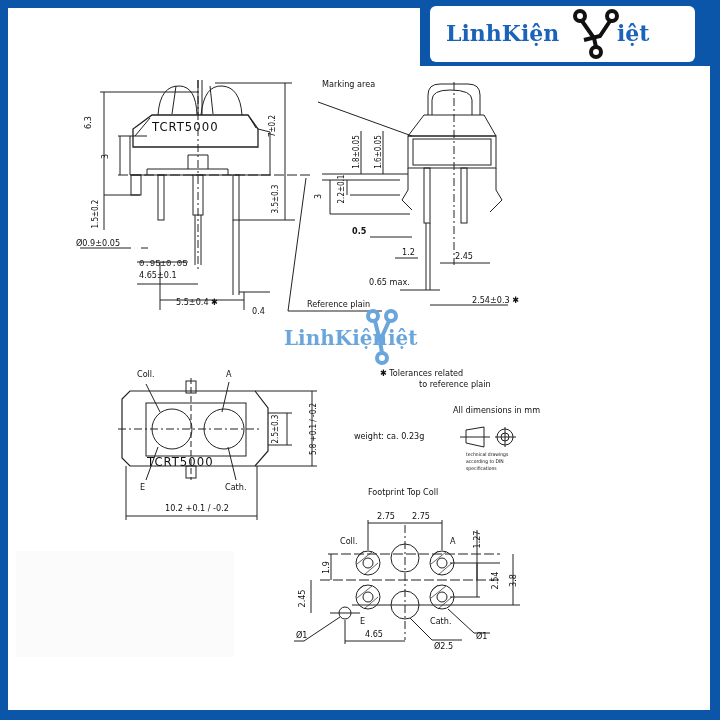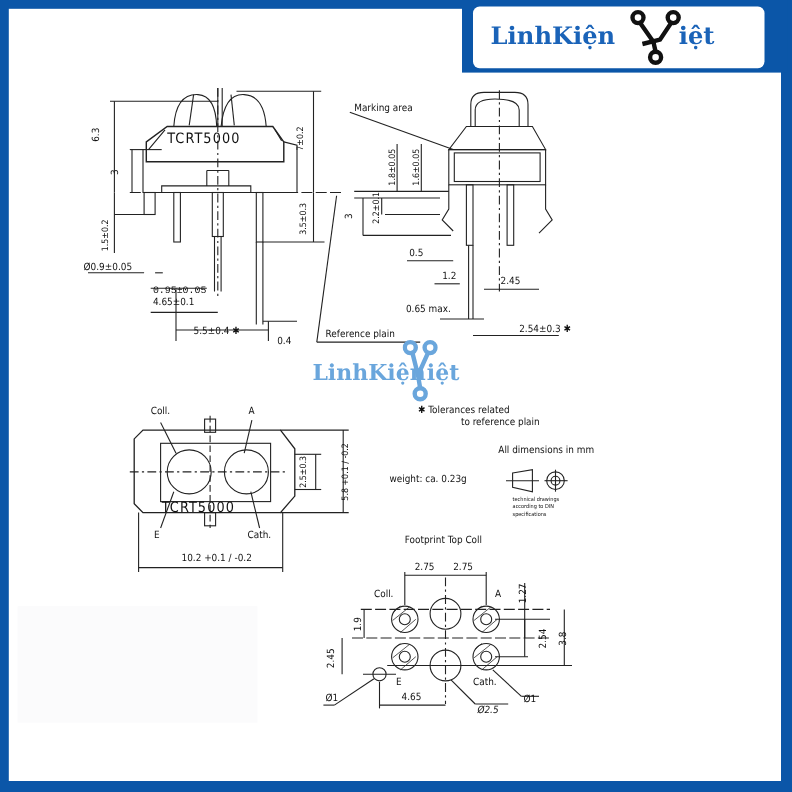--- a/index.html
+++ b/index.html
@@ -203,27 +203,27 @@
 <div class="lbl" style="left:103px;top:152px;transform:rotate(-90deg);">3</div>
 <div class="lbl" style="left:262px;top:122px;transform:rotate(-90deg);font-size:8px;">7±0.2</div>
 <div class="lbl" style="left:82px;top:210px;transform:rotate(-90deg);font-size:8px;">1.5±0.2</div>
 <div class="lbl" style="left:262px;top:195px;transform:rotate(-90deg);font-size:8px;">3.5±0.3</div>
 <div class="lbl" style="left:76px;top:239px;">Ø0.9±0.05</div>
 <div class="lbl" style="left:139px;top:260px;font-family:Liberation Mono, monospace;">0.95±0.05</div>
 <div class="lbl" style="left:139px;top:271px;">4.65±0.1</div>
 <div class="lbl" style="left:176px;top:298px;">5.5±0.4 ✱</div>
 <div class="lbl" style="left:252px;top:287px;margin-top:20px;">0.4</div>
 
-<div class="lbl" style="left:322px;top:95px;">Marking area</div>
-<div class="lbl" style="left:296px;top:300px;">Reference plain</div>
+<div class="lbl" style="left:322px;top:80px;">Marking area</div>
+<div class="lbl" style="left:307px;top:300px;">Reference plain</div>
 <div class="lbl" style="left:340px;top:148px;transform:rotate(-90deg);font-size:8px;">1.8±0.05</div>
 <div class="lbl" style="left:362px;top:148px;transform:rotate(-90deg);font-size:8px;">1.6±0.05</div>
 <div class="lbl" style="left:328px;top:185px;transform:rotate(-90deg);font-size:8px;">2.2±0.1</div>
 <div class="lbl" style="left:316px;top:192px;transform:rotate(-90deg);">3</div>
-<div class="lbl" style="left:372px;top:227px;">0.5</div>
+<div class="lbl" style="left:352px;top:227px;font-weight:bold;">0.5</div>
 <div class="lbl" style="left:402px;top:248px;">1.2</div>
 <div class="lbl" style="left:455px;top:252px;">2.45</div>
 <div class="lbl" style="left:369px;top:278px;">0.65 max.</div>
 <div class="lbl" style="left:472px;top:296px;">2.54±0.3 ✱</div>
 
 <div class="logo-text" style="left:284px;top:326px;font-size:20px;color:#6aa6dc;">LinhKiện</div>
 <div class="logo-text" style="left:388px;top:326px;font-size:20px;color:#6aa6dc;">iệt</div>
 <svg style="position:absolute;left:366px;top:306px;" width="32" height="60">
   <g stroke="#6aa6dc" stroke-width="4" fill="none">
     <circle cx="7" cy="10" r="5"></circle>
@@ -256,14 +256,14 @@
 <div class="lbl" style="left:450px;top:537px;">A</div>
 <div class="lbl" style="left:360px;top:617px;">E</div>
 <div class="lbl" style="left:430px;top:617px;">Cath.</div>
 <div class="lbl" style="left:468px;top:535px;transform:rotate(-90deg);">1.27</div>
 <div class="lbl" style="left:320px;top:563px;transform:rotate(-90deg);">1.9</div>
 <div class="lbl" style="left:486px;top:576px;transform:rotate(-90deg);">2.54</div>
 <div class="lbl" style="left:507px;top:576px;transform:rotate(-90deg);">3.8</div>
 <div class="lbl" style="left:293px;top:594px;transform:rotate(-90deg);">2.45</div>
 <div class="lbl" style="left:365px;top:630px;">4.65</div>
 <div class="lbl" style="left:296px;top:631px;">Ø1</div>
-<div class="lbl" style="left:434px;top:642px;font-style:italic;">Ø2.5</div>
+<div class="lbl" style="left:434px;top:642px;">Ø2.5</div>
 <div class="lbl" style="left:476px;top:632px;">Ø1</div>
 
 </body></html>

